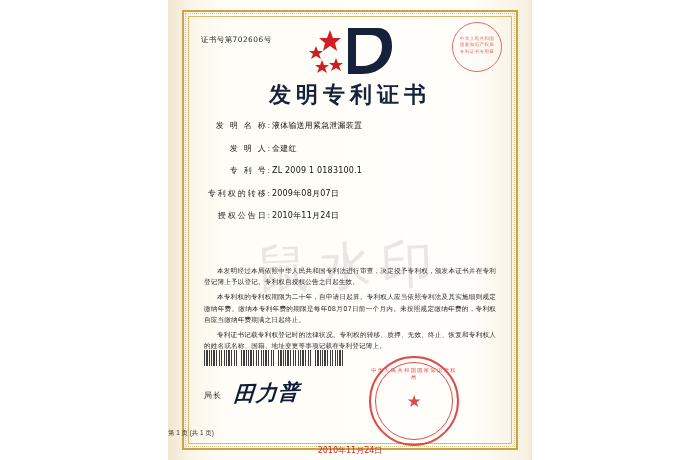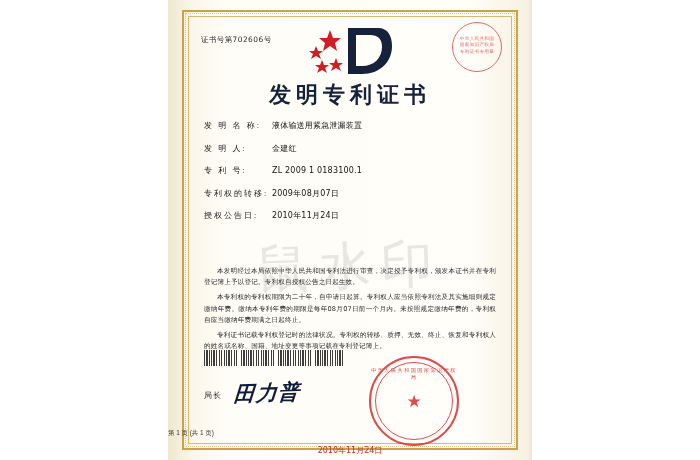--- a/index.html
+++ b/index.html
@@ -128,21 +128,22 @@
     margin-bottom: 11.5px;
     font-size: 8px;
     color: #1b1b1b;
     white-space: nowrap;
   }
   .field-label {
     width: 68px;
     flex: 0 0 68px;
     letter-spacing: 2px;
     color: #1b1b1b;
-    font-family: Liberation Sans, sans-serif;
+    font-family: Liberation Serif, serif;
+    text-align: right;
   }
   .field-value {
     flex: 1 1 auto;
     letter-spacing: 0.2px;
     color: #111111;
     font-family: "DejaVu Sans", sans-serif;
   }
 
   
   .body-text {

